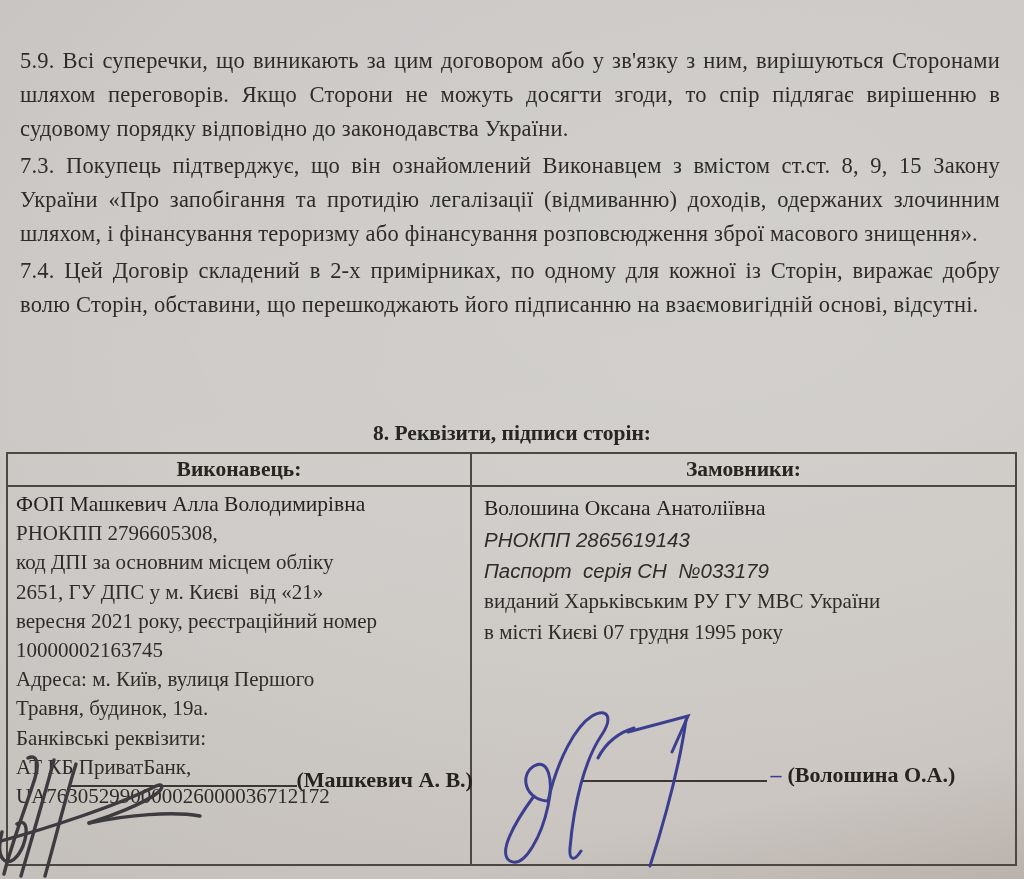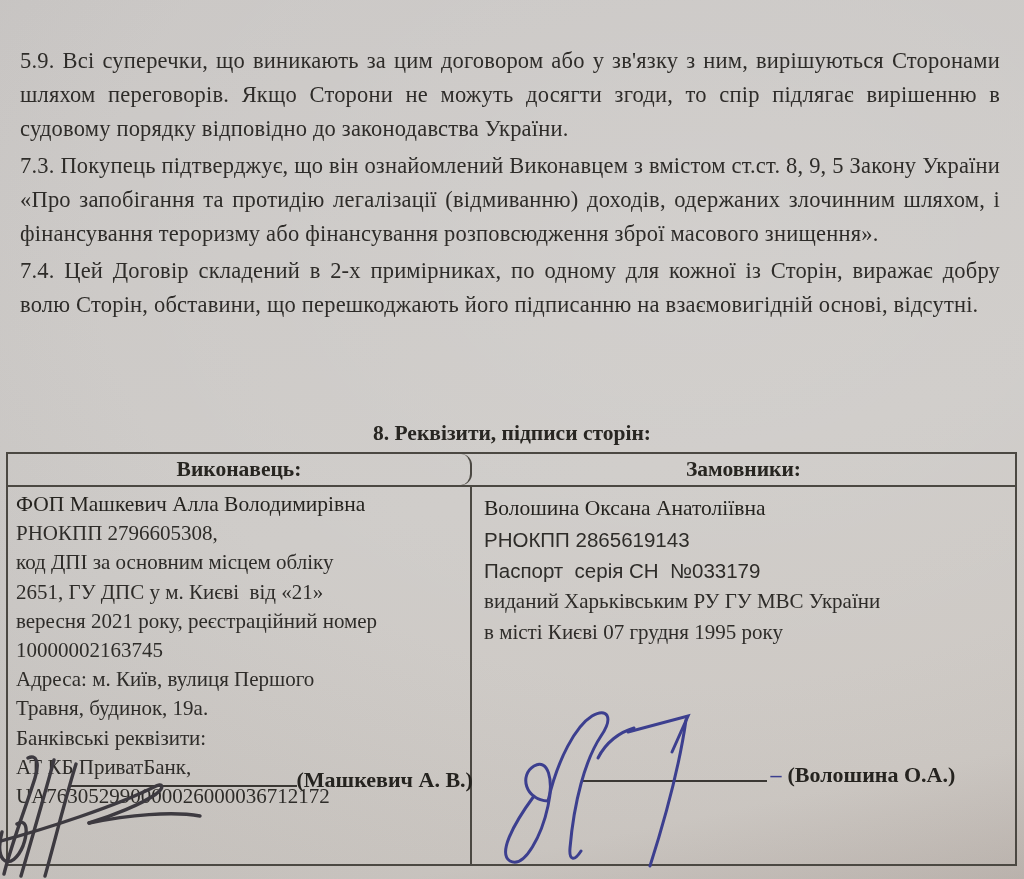--- a/index.html
+++ b/index.html
@@ -29,31 +29,31 @@
     color: #282622;
   }
   
   .tbl {
     position: absolute; top: 452px; left: 6px; width: 1011px; height: 414px;
     border: 2px solid #4b4842; box-sizing: border-box;
   }
   .hdr-row { display: flex; height: 33px; border-bottom: 2px solid #4b4842; box-sizing: border-box; }
   .hdr-cell {
     display: flex; align-items: center; justify-content: center;
-    font-weight: bold; font-size: 21.5px; color: #272520; box-sizing: border-box; border-radius: 11px;
+    font-weight: bold; font-size: 21.5px; color: #272520; box-sizing: border-box;
   }
   .hdr-left  { width: 464px; border-right: 2px solid #4b4842; }
   .hdr-right { flex: 1; }
   .body-row { display: flex; height: 377px; }
   .cell { box-sizing: border-box; position: relative; font-size: 21px; }
   .cell-left  { width: 464px; border-right: 2px solid #4b4842; padding: 3px 6px 0 8px; line-height: 29.2px; }
   .cell-right { flex: 1; padding: 6px 6px 0 12px; line-height: 31px; }
   .cell div { white-space: pre; }
   .party-name { font-weight: normal; font-size: 21.5px; color: #25231f; }
-  .sans { font-family: "Liberation Sans", sans-serif; font-size: 20.5px; }
+  .sans { font-family: "Liberation Sans", sans-serif; font-size: 20.5px; font-style: italic; }
   
   .sig-row { position: absolute; white-space: nowrap; }
   .sig-row-left  { left: 8px;  bottom: 40px; }
   .sig-row-right { left: 56px; bottom: 42px; }
   .sig-line {
     display: inline-block; vertical-align: baseline;
     border-bottom: 2px solid #3b3834; height: 1px;
   }
   .sig-line-left  { width: 228px; }
   .sig-line-right { width: 186px; }
@@ -64,21 +64,21 @@
   .sig-exec { left: -6px; top: 752px; }
   .sig-cust { left: 488px; top: 702px; }
 </style>
 </head>
 <body>
 
 <div class="page">
 
   <div class="clauses">
     <p>5.9. Всі суперечки, що виникають за цим договором або у зв'язку з ним, вирішуються Сторонами шляхом переговорів. Якщо Сторони не можуть досягти згоди, то спір підлягає вирішенню в судовому порядку відповідно до законодавства України.</p>
-    <p>7.3. Покупець підтверджує, що він ознайомлений Виконавцем з вмістом ст.ст. 8, 9, 5 Закону України «Про запобігання та протидію легалізації (відмиванню) доходів, одержаних злочинним шляхом, і фінансування тероризму або фінансування розповсюдження зброї масового знищення».</p>
+    <p>7.3. Покупець підтверджує, що він ознайомлений Виконавцем з вмістом ст.ст. 8, 9, 15 Закону України «Про запобігання та протидію легалізації (відмиванню) доходів, одержаних злочинним шляхом, і фінансування тероризму або фінансування розповсюдження зброї масового знищення».</p>
     <p>7.4. Цей Договір складений в 2-х примірниках, по одному для кожної із Сторін, виражає добру волю Сторін, обставини, що перешкоджають його підписанню на взаємовигідній основі, відсутні.</p>
   </div>
 
   <h3 class="section-heading">8. Реквізити, підписи сторін:</h3>
 
   <div class="tbl">
     <div class="hdr-row">
       <div class="hdr-cell hdr-left">Виконавець:</div>
       <div class="hdr-cell hdr-right">Замовники:</div>
     </div>

